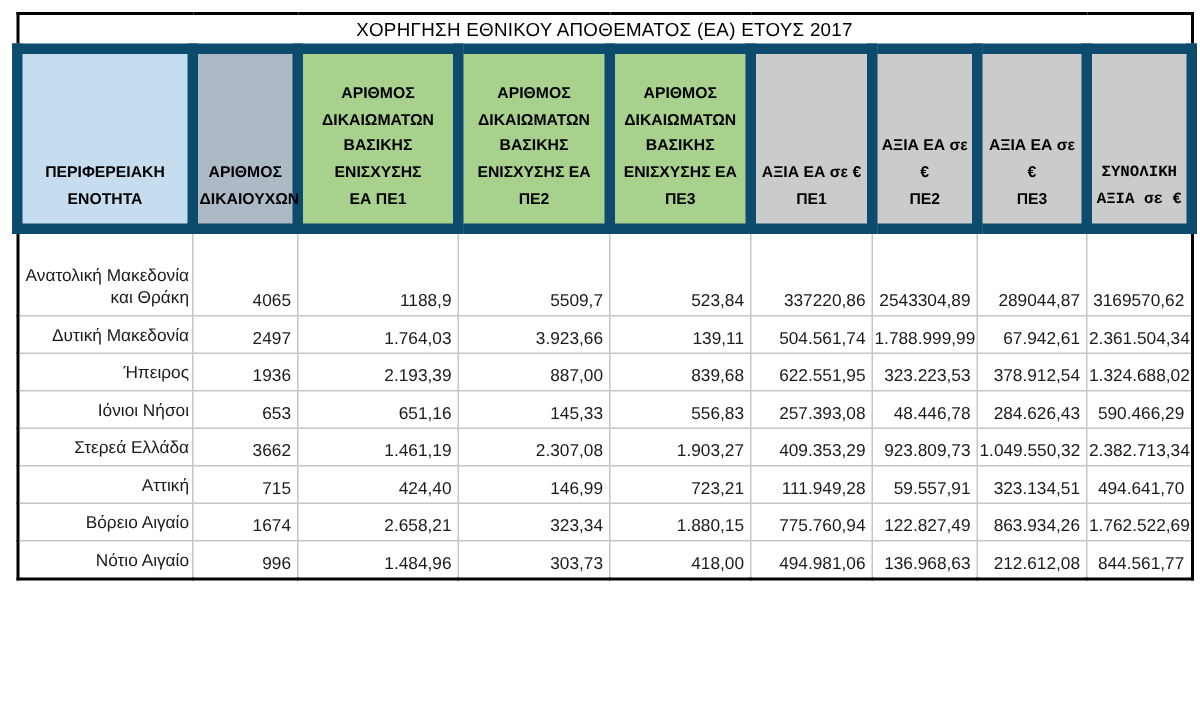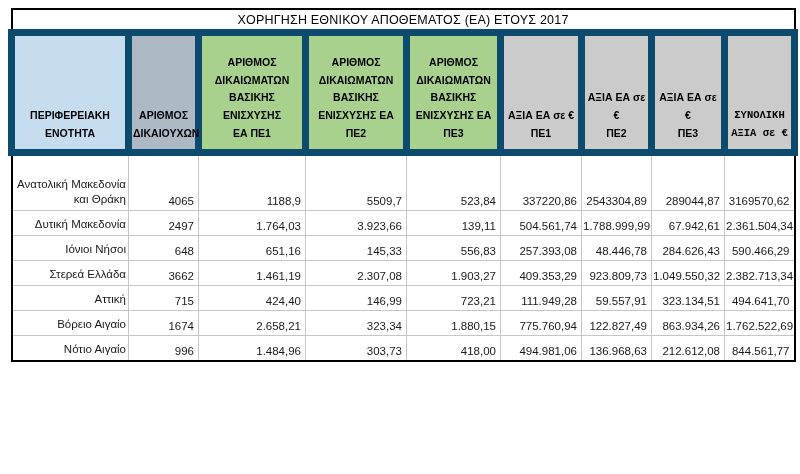--- a/index.html
+++ b/index.html
@@ -129,22 +129,33 @@
           <td class="num">2497</td>
           <td class="num">1.764,03</td>
           <td class="num">3.923,66</td>
           <td class="num">139,11</td>
           <td class="num">504.561,74</td>
           <td class="num">1.788.999,99</td>
           <td class="num">67.942,61</td>
           <td class="num">2.361.504,34</td>
         </tr>
         <tr>
+          <td class="region">Ήπειρος</td>
+          <td class="num">1936</td>
+          <td class="num">2.193,39</td>
+          <td class="num">887,00</td>
+          <td class="num">839,68</td>
+          <td class="num">622.551,95</td>
+          <td class="num">323.223,53</td>
+          <td class="num">378.912,54</td>
+          <td class="num">1.324.688,02</td>
+        </tr>
+        <tr>
           <td class="region">Ιόνιοι Νήσοι</td>
-          <td class="num">648</td>
+          <td class="num">653</td>
           <td class="num">651,16</td>
           <td class="num">145,33</td>
           <td class="num">556,83</td>
           <td class="num">257.393,08</td>
           <td class="num">48.446,78</td>
           <td class="num">284.626,43</td>
           <td class="num">590.466,29</td>
         </tr>
         <tr>
           <td class="region">Στερεά Ελλάδα</td>

